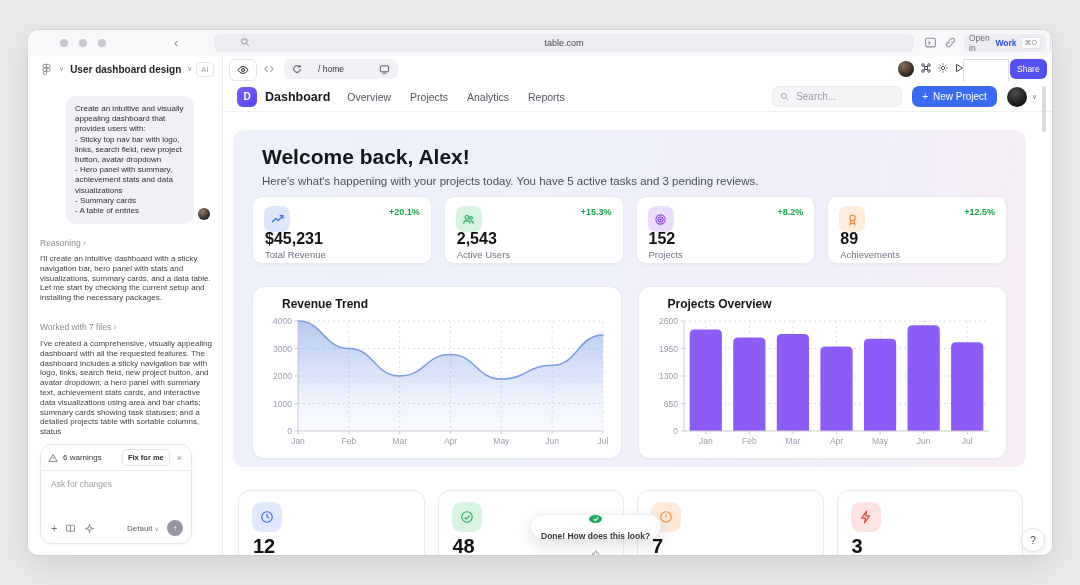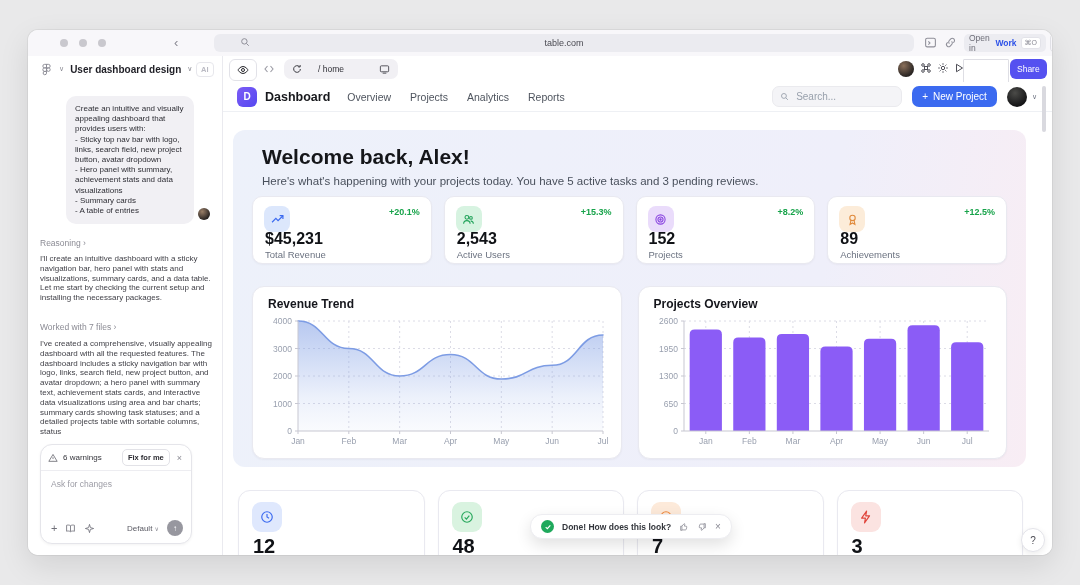--- a/index.html
+++ b/index.html
@@ -97,31 +97,31 @@
   .statcard{flex:1;height:66px;background:#fff;border:1px solid #e9e9f0;border-radius:10px;position:relative;
             box-shadow:0 1px 2px rgba(16,24,40,.04);}
   .staticon{position:absolute;left:11px;top:9px;width:26px;height:26px;border-radius:8px;
             display:flex;align-items:center;justify-content:center;}
   .statchange{position:absolute;right:11px;top:10px;font-size:9px;font-weight:bold;color:#17a34a;}
   .statvalue{position:absolute;left:12px;top:33px;font-size:16px;font-weight:bold;color:#101216;}
   .statlabel{position:absolute;left:12px;top:52px;font-size:9.5px;color:#6b7280;}
   .chartrow{position:absolute;left:19px;top:156px;width:755px;display:flex;gap:16px;}
   .chartcard{flex:1;height:171px;background:#fff;border:1px solid #e9e9f0;border-radius:12px;position:relative;
              box-shadow:0 1px 2px rgba(16,24,40,.04);}
-  .charttitle{position:absolute;left:15px;top:10px;font-size:12px;font-weight:bold;color:#15161c;}
+  .charttitle{position:absolute;left:29px;top:10px;font-size:12px;font-weight:bold;color:#15161c;}
   .chart-plot{position:absolute;left:12px;top:26px;width:345px;height:136px;}
   .cards2{position:absolute;left:16px;top:408px;width:785px;display:flex;gap:13px;}
   .sumcard{flex:1;height:80px;background:#fff;border:1px solid #e9e9f0;border-radius:12px;position:relative;
            box-shadow:0 1px 2px rgba(16,24,40,.04);}
   .sumicon{position:absolute;left:13px;top:11px;width:30px;height:30px;border-radius:9px;
            display:flex;align-items:center;justify-content:center;}
   .sumvalue{position:absolute;left:14px;top:44px;font-size:20px;font-weight:bold;color:#101216;}
   .toast{position:absolute;left:308px;top:432px;height:23px;border-radius:12px;background:#fff;
          border:1px solid #ededf1;box-shadow:0 6px 16px rgba(0,0,0,.12);
-         display:flex;align-items:center;gap:8px;padding:0 10px;}
+         display:flex;align-items:center;gap:8px;padding:0 10px;flex-direction:column;}
   .toastcheck{width:13px;height:13px;border-radius:50%;background:#1fa95c;display:flex;align-items:center;justify-content:center;}
   .toasttext{font-size:8.5px;font-weight:bold;color:#33363c;white-space:nowrap;}
   .toastic{color:#8a8a94;display:flex;align-items:center;}
   .toastx{font-size:10px;color:#8a8a94;}
   .flip{transform:rotate(180deg);}
   .help{position:absolute;left:799px;top:446px;width:22px;height:22px;border-radius:50%;background:#fff;
         border:1px solid #e3e3e9;box-shadow:0 2px 6px rgba(0,0,0,.08);display:flex;align-items:center;
         justify-content:center;font-size:10px;color:#4a4a52;}
   svg{display:block;}
 </style>

